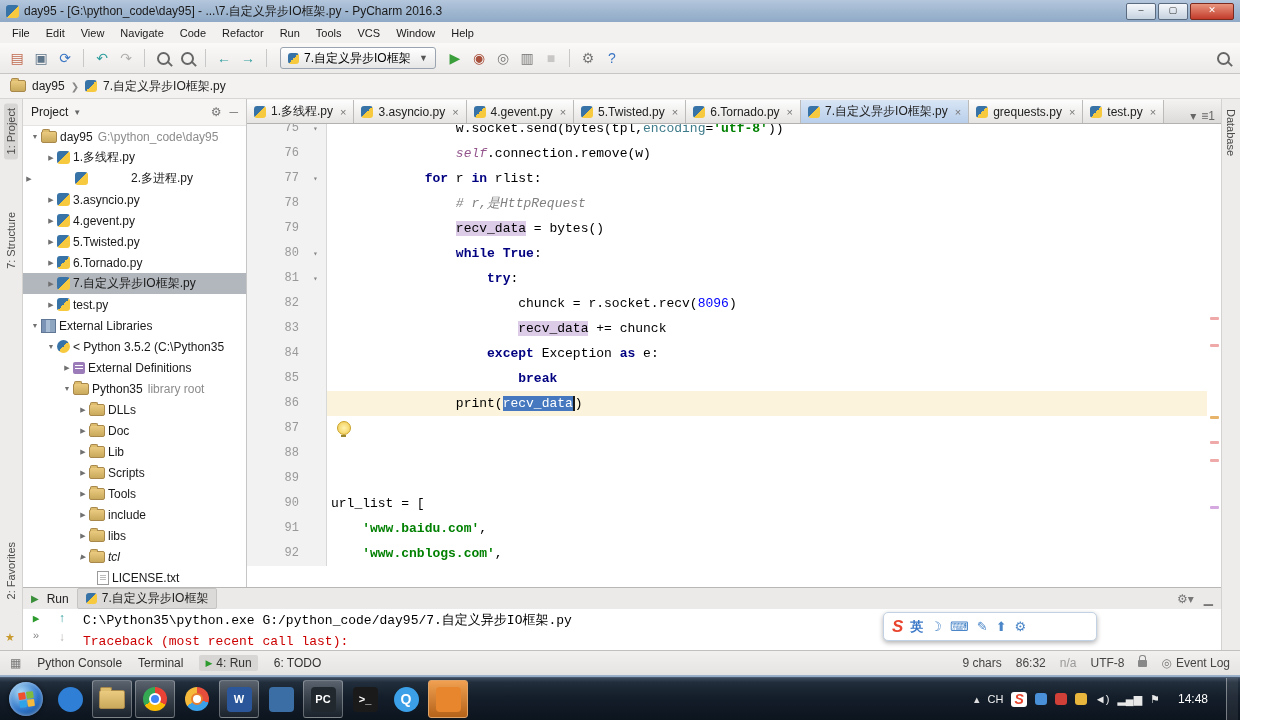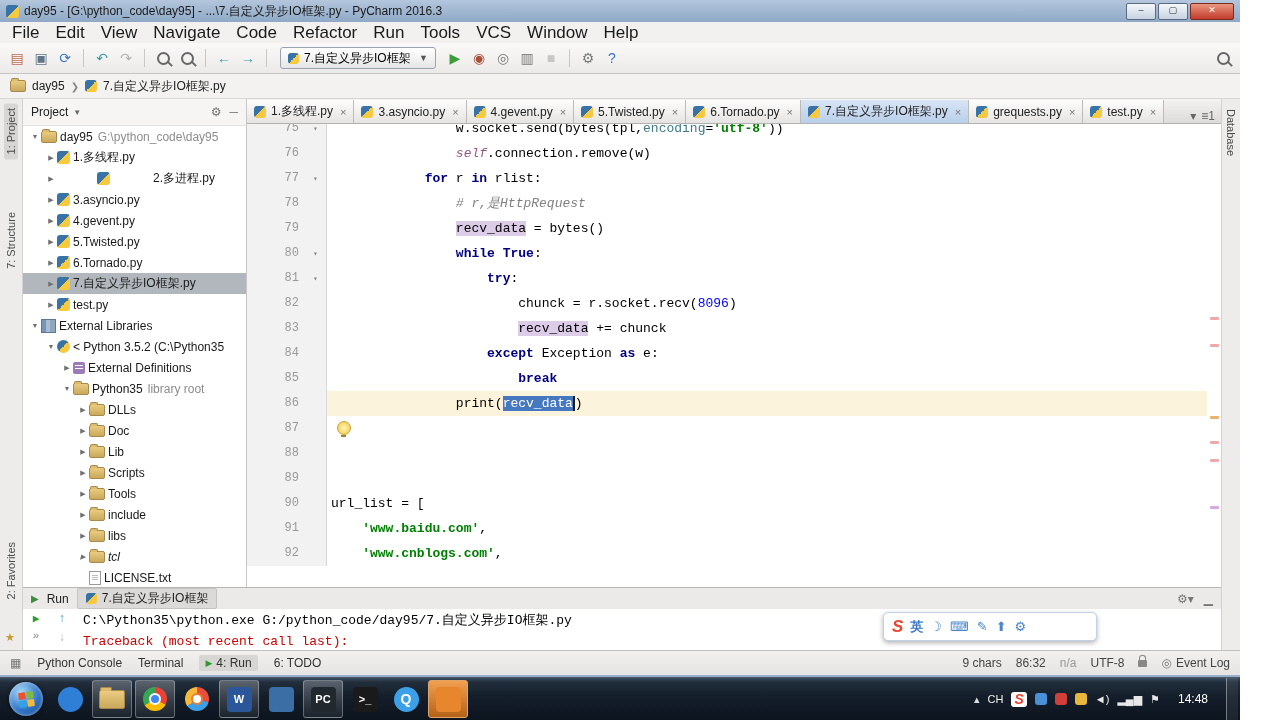--- a/index.html
+++ b/index.html
@@ -7,21 +7,21 @@
   #root{position:relative;width:1240px;height:720px;background:#10161E;}
 
   
   .titlebar{height:22px;background:linear-gradient(#B3C6DC,#8FA9C6);display:flex;align-items:center;padding:0 6px;font-size:12px;color:#1a1a1a;position:relative;}
   .win-ico{width:13px;height:13px;border-radius:3px;background:linear-gradient(135deg,#3873A8 0 50%,#F7C93E 50% 100%);margin-right:5px;flex:0 0 auto;}
   .win-btns{position:absolute;right:6px;top:3px;display:flex;gap:2px;}
   .win-btn{width:28px;height:15px;border:1px solid #5A6B80;border-radius:2px;background:linear-gradient(#F5F8FB,#C6D2E0);font-size:9px;line-height:13px;text-align:center;color:#333;}
   .win-btn.close{width:42px;background:linear-gradient(#E9967F,#C23B2A);color:#fff;border-color:#7A2A1E;}
 
   
-  .menubar{height:21px;background:#F3F1F0;display:flex;align-items:center;font-size:17px;color:#1a1a1a;padding-left:4px;}
+  .menubar{height:21px;background:#F3F1F0;display:flex;align-items:center;font-size:11px;color:#1a1a1a;padding-left:4px;}
   .menu-item{padding:2px 8px;border-radius:2px;}
   .toolbar{height:30px;background:linear-gradient(#FAF9F8,#ECEAE8);border-bottom:1px solid #C8C6C4;display:flex;align-items:center;padding:0 6px;gap:2px;}
   .tb-icon{min-width:22px;height:22px;text-align:center;line-height:22px;font-size:14px;color:#555;}
   .tb-sep{width:1px;height:18px;background:#C8C8C8;margin:0 5px;}
   .mag{width:9px;height:9px;border:2px solid #666;border-radius:50%;display:inline-block;position:relative;top:2px;}
   .mag::after{content:'';position:absolute;width:6px;height:2px;background:#666;transform:rotate(45deg);right:-5px;bottom:-2px;}
   .run-combo{height:20px;border:1px solid #9AA4B0;border-radius:3px;background:linear-gradient(#FFFFFF,#E6E6E6);display:flex;align-items:center;gap:5px;padding:0 7px;font-size:12px;margin:0 6px;min-width:140px;}
   .combo-arrow{font-size:9px;color:#555;margin-left:auto;}
   .toolbar .spacer{flex:1;}
   .breadcrumbs{height:24px;background:#F4F2F1;border-bottom:1px solid #D8D6D4;display:flex;align-items:center;gap:6px;padding-left:10px;font-size:12px;color:#222;}
@@ -254,21 +254,21 @@
                 <span class="tarrow">▼</span>
                 <span class="tico folder"></span>
                 <span class="tlabel">day95</span>
                 <span class="thint">G:\python_code\day95</span>
               </div>
               <div class="tree-row" style="padding-left: 22px;">
                 <span class="tarrow">▶</span>
                 <span class="tico py"></span>
                 <span class="tlabel">1.多线程.py</span>
               </div>
-              <div class="tree-row" style="padding-left: 22px; gap: 40px;">
+              <div class="tree-row" style=" gap: 40px;">
                 <span class="tarrow">▶</span>
                 <span class="tico py"></span>
                 <span class="tlabel">2.多进程.py</span>
               </div>
               <div class="tree-row" style="padding-left: 22px;">
                 <span class="tarrow">▶</span>
                 <span class="tico py"></span>
                 <span class="tlabel">3.asyncio.py</span>
               </div>
               <div class="tree-row" style="padding-left: 22px;">
@@ -350,21 +350,21 @@
               <div class="tree-row" style="padding-left: 54px;">
                 <span class="tarrow">▶</span>
                 <span class="tico folder"></span>
                 <span class="tlabel">libs</span>
               </div>
               <div class="tree-row" style="padding-left: 54px; font-style: italic;">
                 <span class="tarrow">▶</span>
                 <span class="tico folder"></span>
                 <span class="tlabel">tcl</span>
               </div>
-              <div class="tree-row" style="padding-left: 54px;">
+              <div class="tree-row" style="padding-left: 54px; margin-left: 8px;">
                 <span class="tarrow"></span>
                 <span class="tico txt"></span>
                 <span class="tlabel">LICENSE.txt</span>
               </div>
             </div>
         </div>
 
         <div class="editor-col">
           <div class="tabs">
               <div class="tab">

